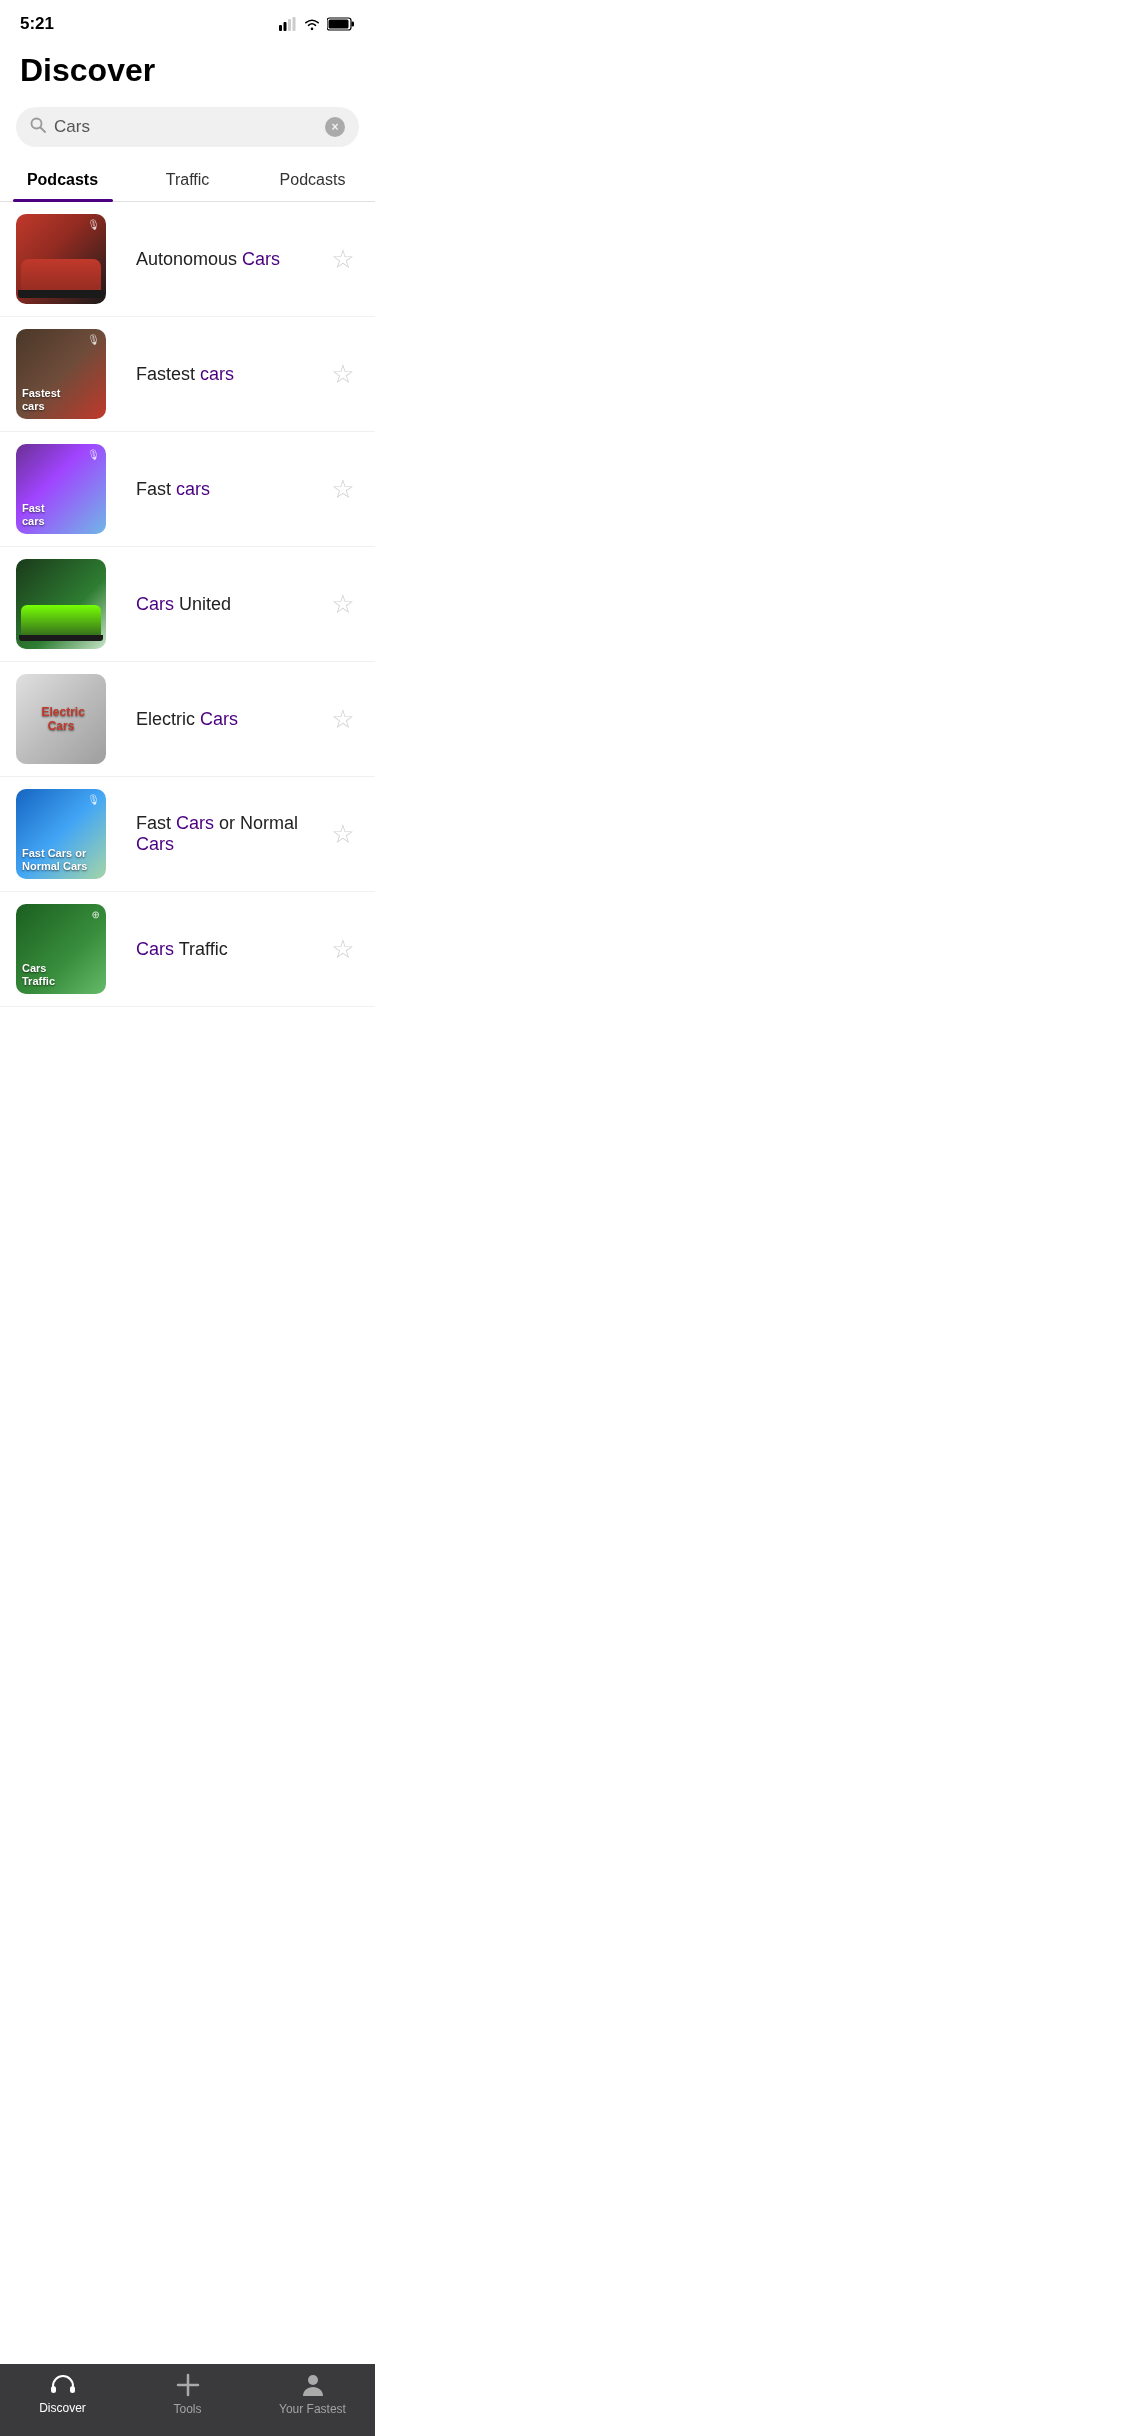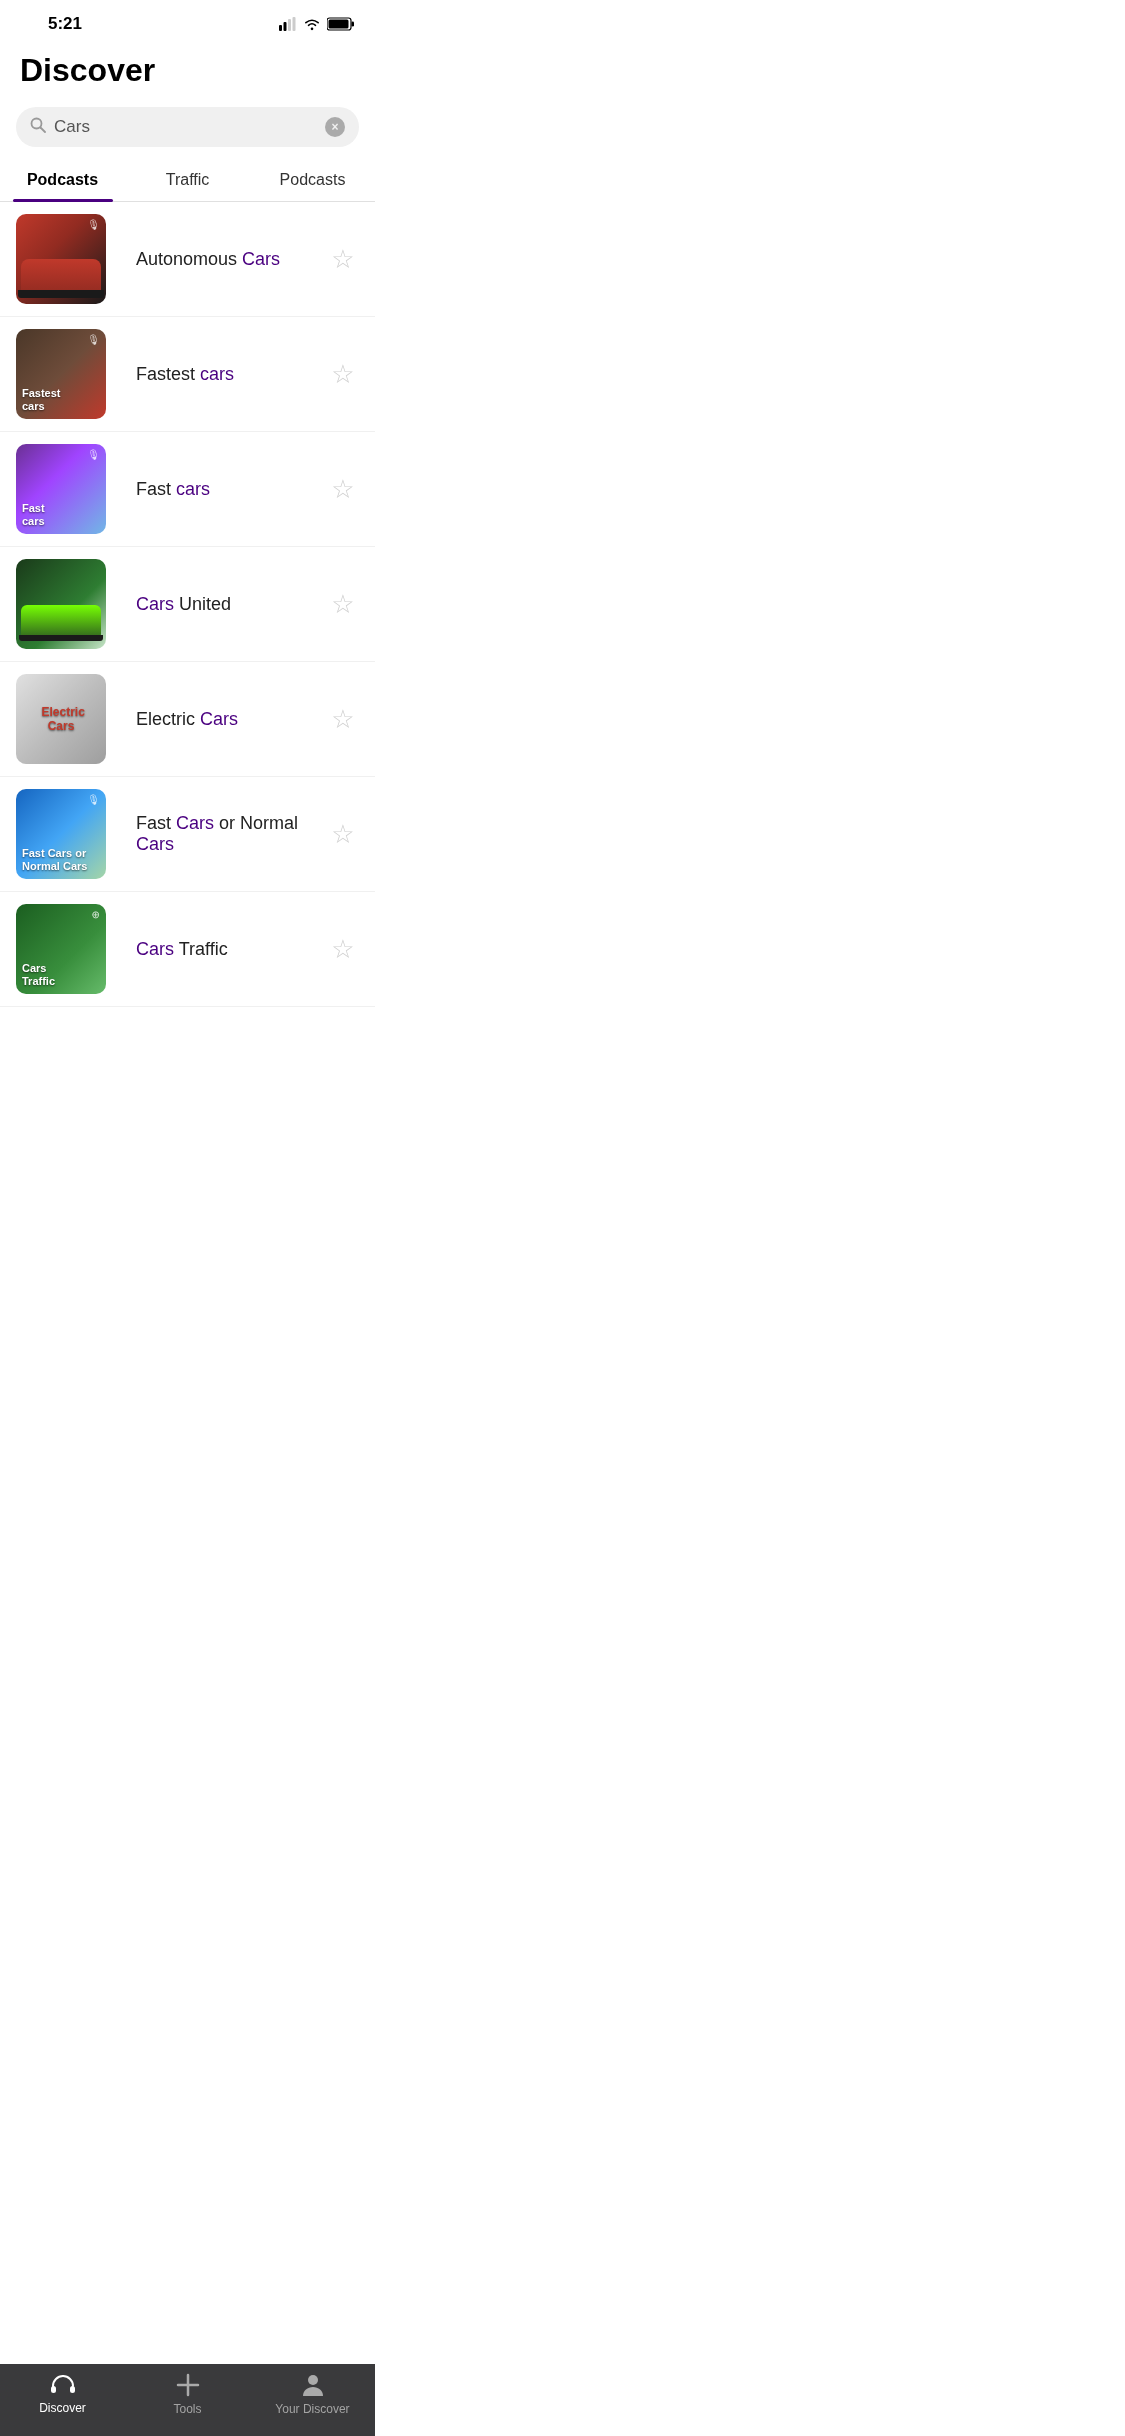--- a/index.html
+++ b/index.html
@@ -13,21 +13,20 @@
       position: relative;
     }
 
     
     .status-bar {
       display: flex;
       justify-content: space-between;
       align-items: center;
       padding: 14px 20px 6px;
       background: #fff;
-      margin-left: 28px;
     }
     .status-time {
       font-size: 17px;
       font-weight: 600;
       color: #000;
     }
     .status-icons {
       display: flex;
       align-items: center;
       gap: 6px;
@@ -387,17 +386,17 @@
       <line x1="13" y1="3" x2="13" y2="23" stroke="#aaa" stroke-width="2.5" stroke-linecap="round"></line>
       <line x1="3" y1="13" x2="23" y2="13" stroke="#aaa" stroke-width="2.5" stroke-linecap="round"></line>
     </svg>
     <span class="nav-label">Tools</span>
   </div>
   <div class="nav-item">
     <svg width="22" height="26" viewBox="0 0 22 26" fill="none">
       <circle cx="11" cy="8" r="5" fill="#aaa"></circle>
       <path d="M1 24c0-5.5 4.5-9 10-9s10 3.5 10 9" fill="#aaa"></path>
     </svg>
-    <span class="nav-label">Your Discover</span>
+    <span class="nav-label">Your Fastest</span>
   </div>
 </div>
 
 <div class="home-indicator"></div>
 
 </body></html>

